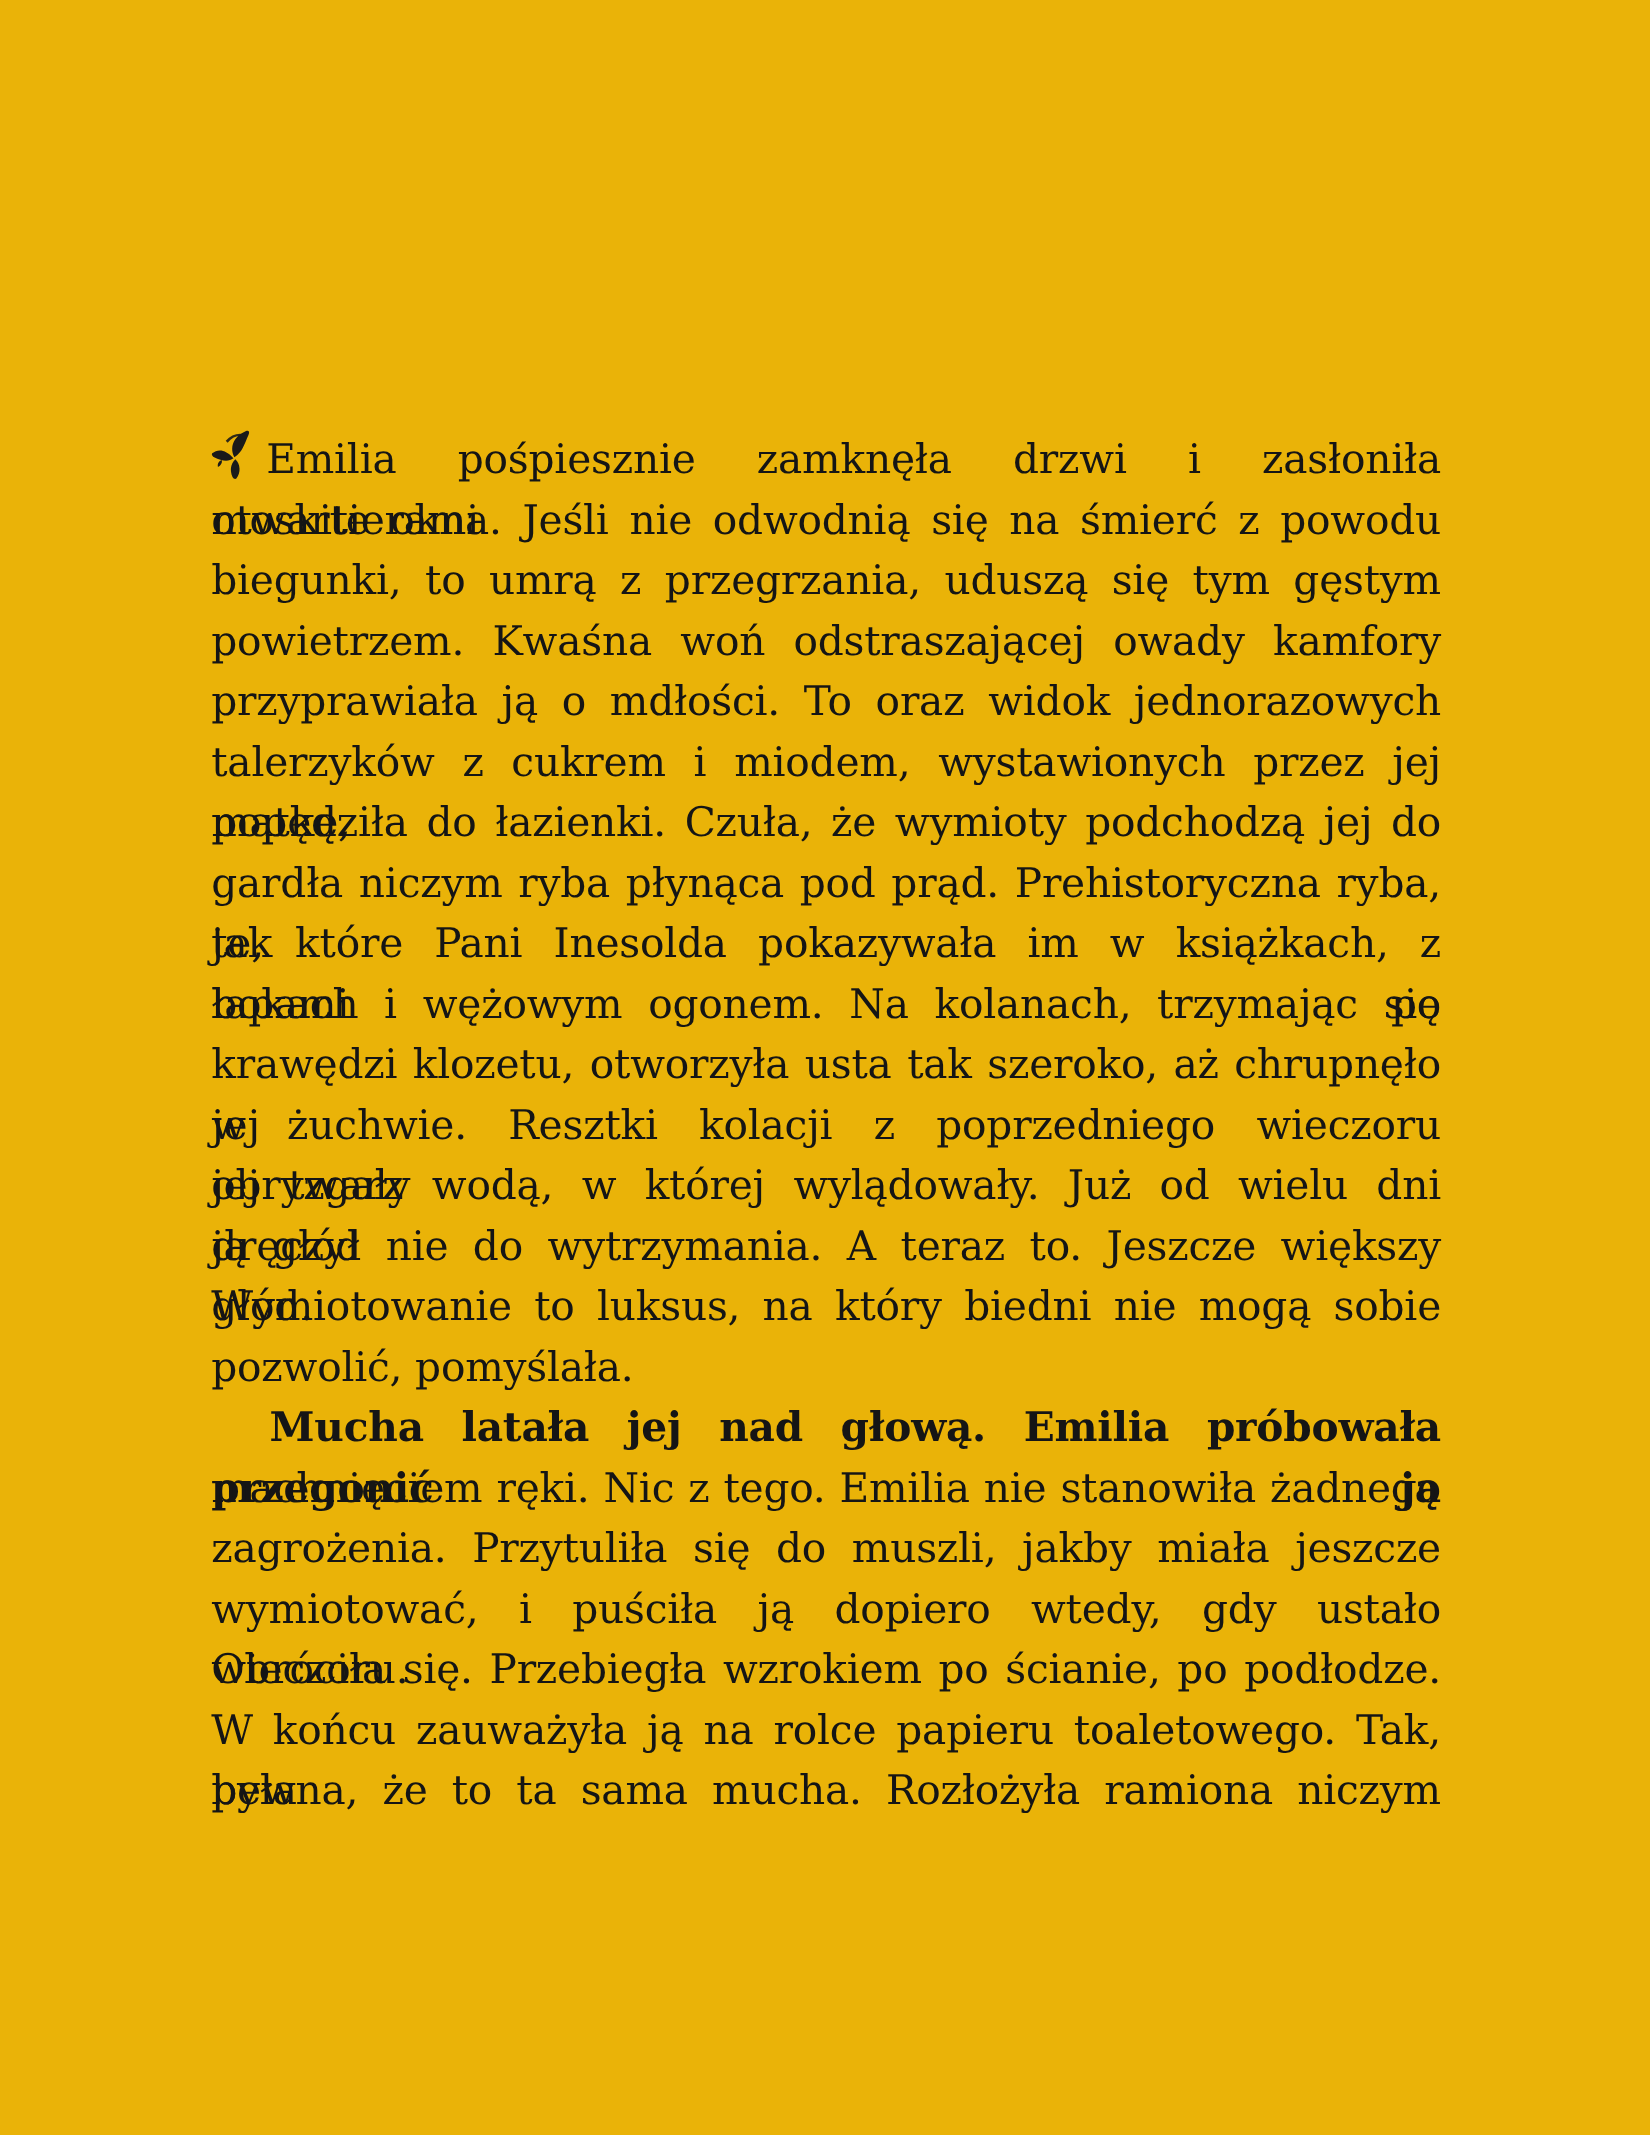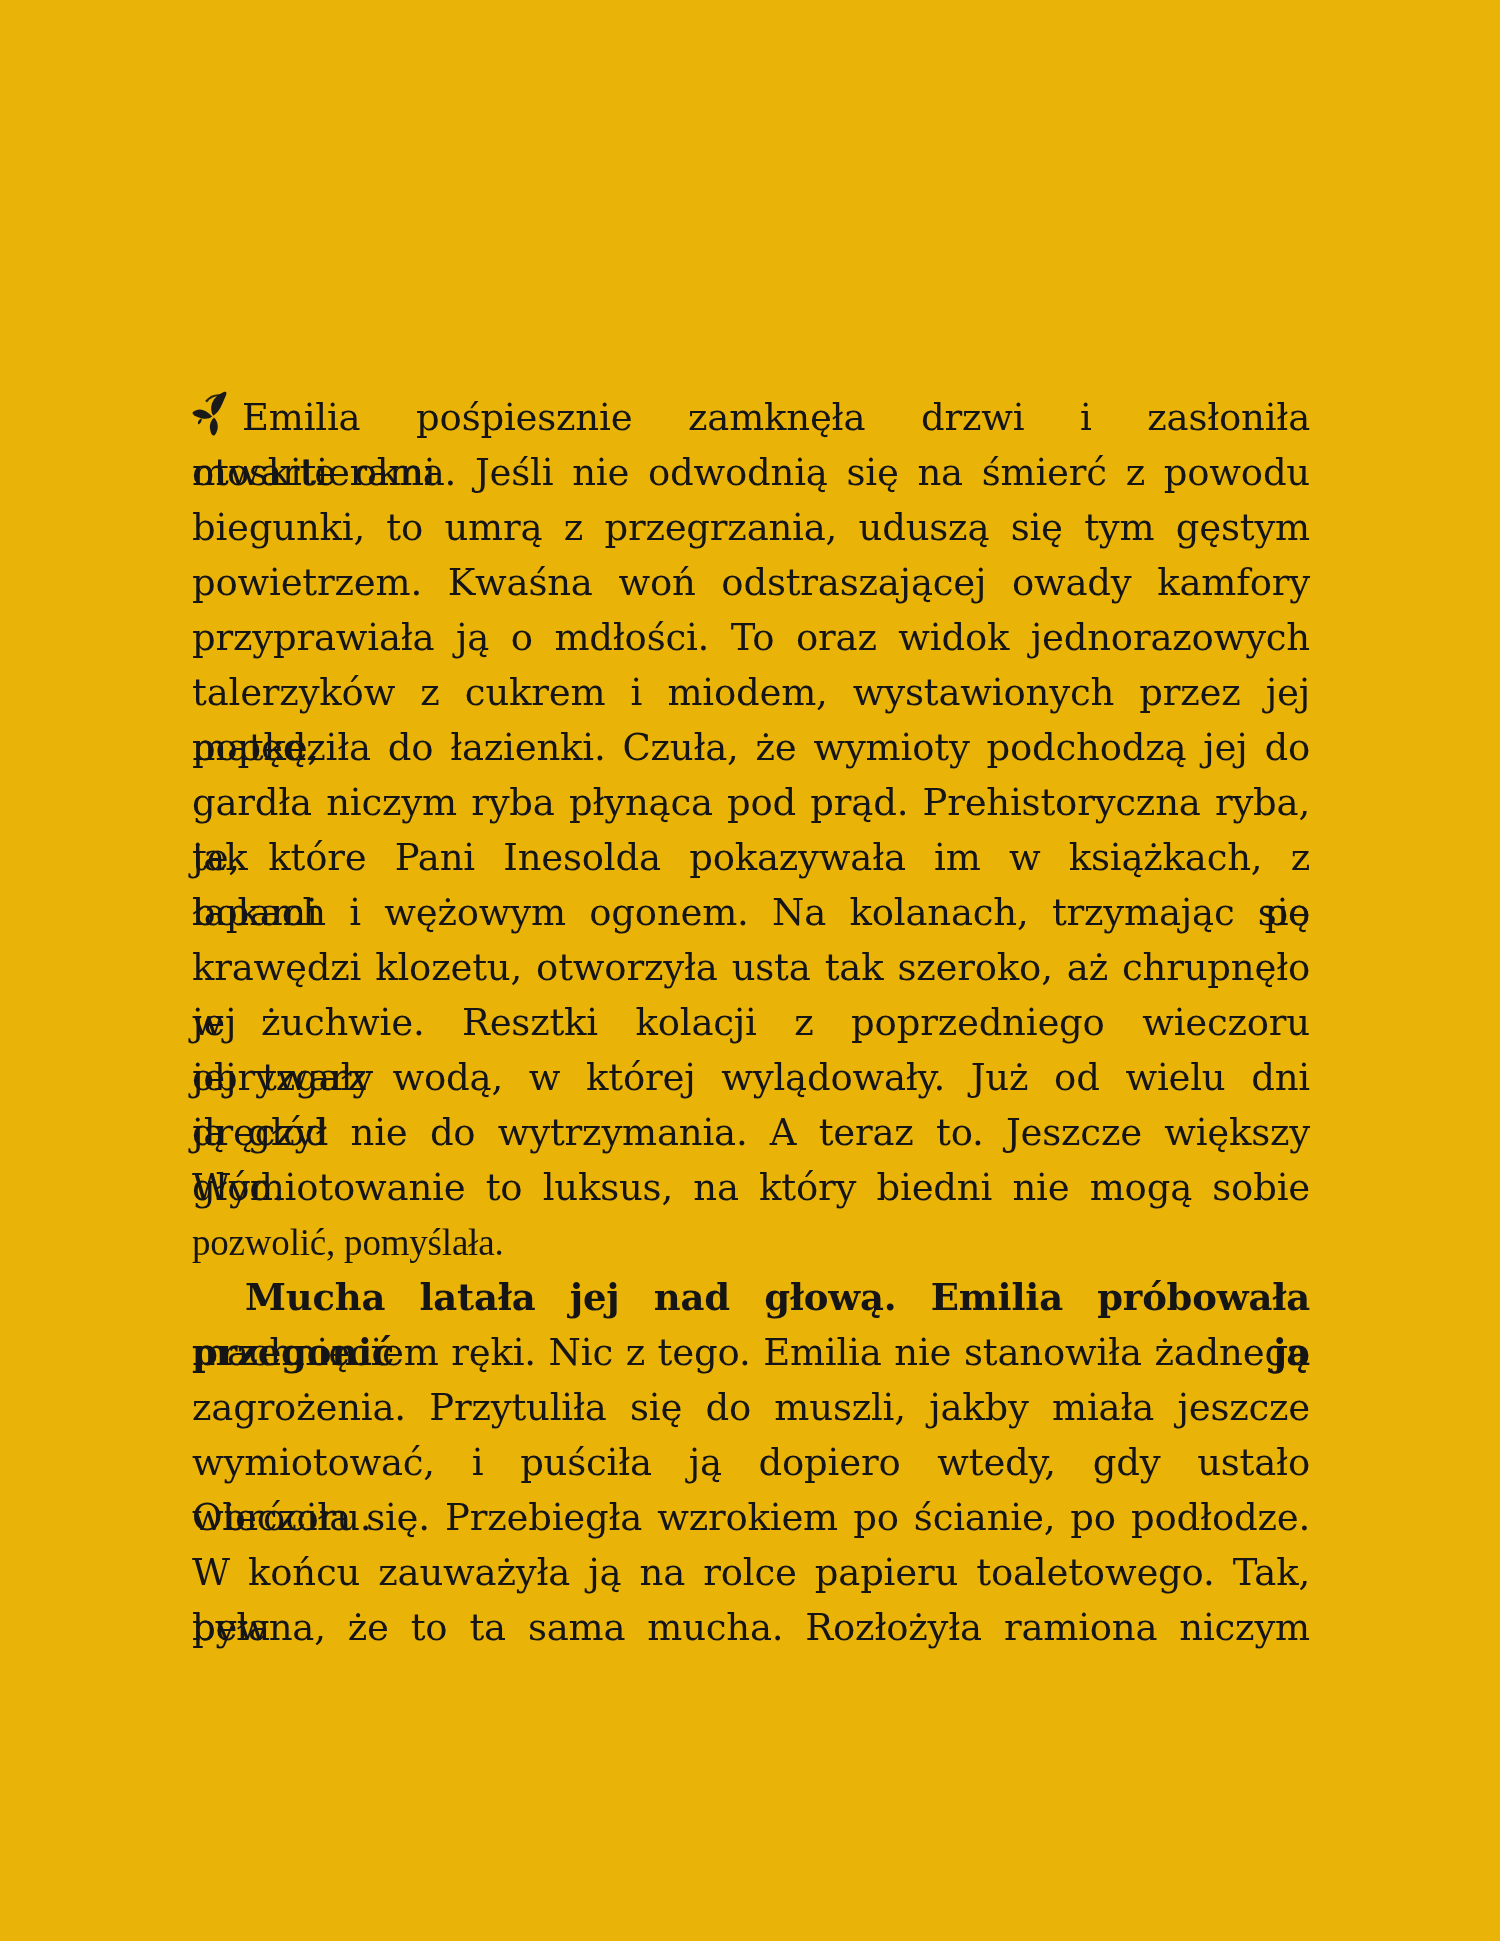--- a/index.html
+++ b/index.html
@@ -34,21 +34,20 @@
   }
   .line {
     text-align: justify;
     text-align-last: justify;
     white-space: normal;
     height: 55px;
     overflow: visible;
   }
   .line--end {
     text-align-last: left;
-    font-family: Liberation Serif, serif;
   }
   .line--indent {
     text-indent: 53px;
     font-weight: bold;
   }
   .fleuron {
     display: inline-block;
     width: 44px;
     height: 46px;
     vertical-align: -6px;

